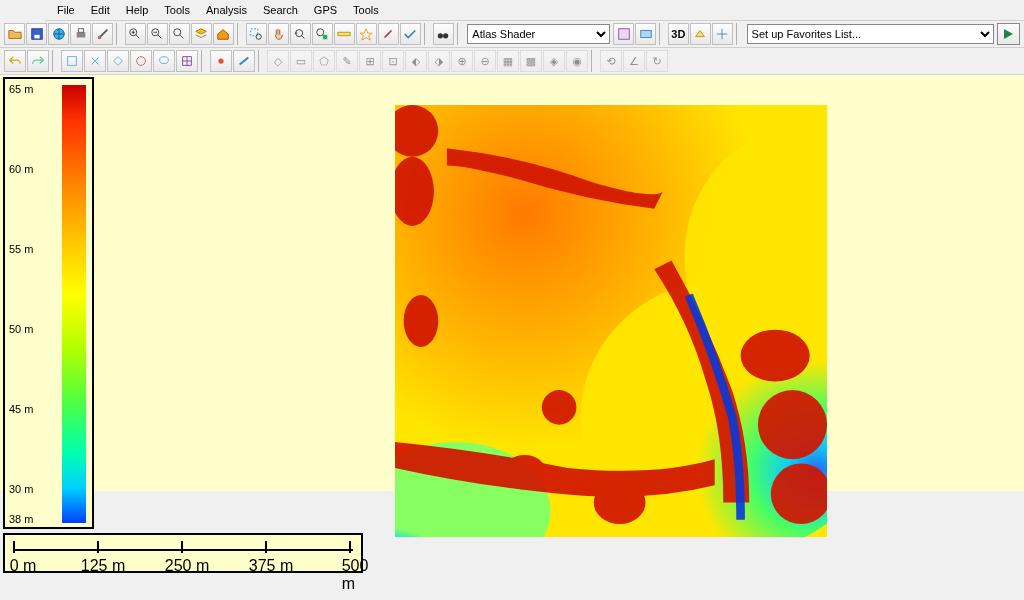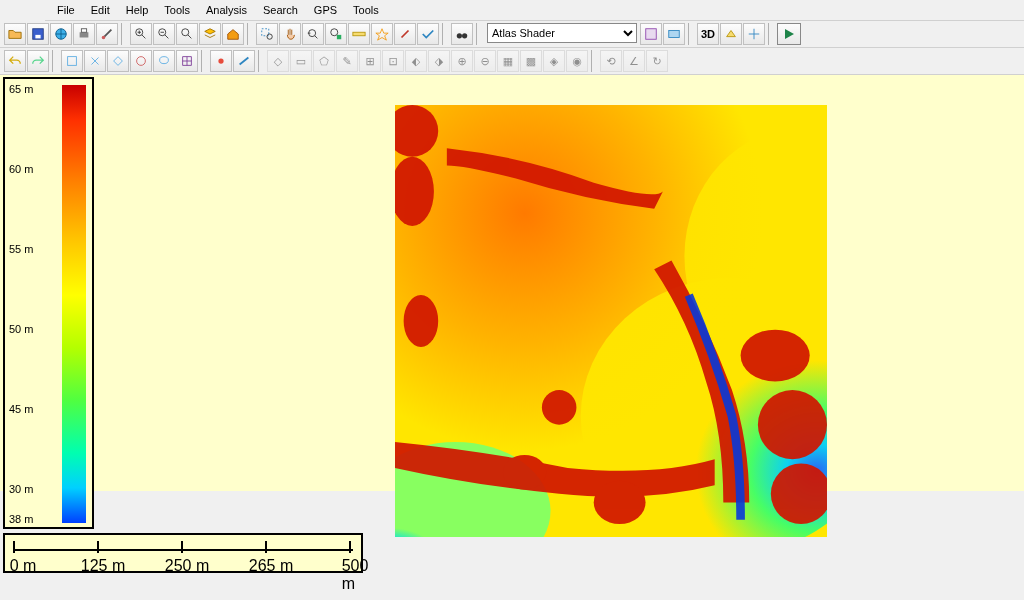--- a/index.html
+++ b/index.html
@@ -1,19 +1,19 @@
 <!DOCTYPE html>
 <html><head>
 <meta charset="utf-8">
 <style>
   * { box-sizing: border-box; margin: 0; padding: 0; }
   body { font-family: "Segoe UI", Tahoma, sans-serif; font-size: 11px; background: #f0f0f0; width: 1024px; height: 600px; overflow: hidden; }
   .menubar { background: #f0f0f0; display: flex; padding: 2px 4px; border-bottom: 1px solid #d0d0d0; margin-left: 45px; }
   .menubar div { padding: 2px 8px; cursor: default; }
-  .toolbar { background: #f0f0f0; display: flex; align-items: flex-start; padding: 2px 4px; border-bottom: 1px solid #d0d0d0; gap: 1px; }
+  .toolbar { background: #f0f0f0; display: flex; align-items: center; padding: 2px 4px; border-bottom: 1px solid #d0d0d0; gap: 1px; }
   .sep { width: 6px; height: 22px; border-left: 1px solid #b0b0b0; margin: 0 2px; }
   .tbtn { width: 22px; height: 22px; border: 1px solid #c0c0c0; background: linear-gradient(#fdfdfd,#e8e8e8); display: flex; align-items: center; justify-content: center; cursor: pointer; font-size: 11px; }
   .tbtn.disabled { opacity: 0.4; }
   .shader-select { height: 20px; width: 150px; font-size: 11px; border: 1px solid #888; background: #fff; margin: 0 2px; }
   .fav-select { height: 20px; width: 260px; font-size: 11px; border: 1px solid #888; background: #fff; margin: 0 2px; }
   .playbtn { width: 24px; height: 22px; border: 1px solid #888; background: linear-gradient(#fdfdfd,#e8e8e8); display: flex; align-items: center; justify-content: center; }
   .main { background: #ffffcc; width: 1024px; height: 416px; position: relative; }
   .legend-box { position: absolute; left: 3px; top: 2px; width: 91px; height: 452px; border: 2px solid #000; background: #ffffcc; }
   .legend-grad { position: absolute; right: 6px; top: 6px; width: 24px; height: 438px; background: linear-gradient(to bottom, #c80000 0%, #ff3000 8%, #ff8000 22%, #ffc800 36%, #ffff00 48%, #b4ff00 60%, #50ff40 72%, #00ffb0 84%, #00d0ff 92%, #0040ff 100%); }
   .legend-tick { position: absolute; left: 4px; font-size: 11px; color: #000; }
@@ -172,20 +172,21 @@
       <svg class="icon-svg" viewBox="0 0 16 16">
         <path d="M3 11l5-7 5 7z" fill="#f7dc6f" stroke="#b7950b"></path>
       </svg>
     </div>
   <div class="tbtn">
       <svg class="icon-svg" viewBox="0 0 16 16">
         <path d="M2 8h12M8 2v12" stroke="#2e86c1"></path>
       </svg>
     </div>
   <div class="sep"></div>
+  <select class="fav-select"><option>Set up Favorites List...</option></select>
   <div class="playbtn">
       <svg width="12" height="12" viewBox="0 0 12 12">
         <path d="M2 1l9 5-9 5z" fill="#1e8449"></path>
       </svg>
     </div>
 </div>
 
 <div class="toolbar">
   <div class="tbtn">
       <svg class="icon-svg" viewBox="0 0 16 16">
@@ -276,21 +277,21 @@
   <div class="scale-box">
     <div class="scale-line"></div>
     <div class="scale-tick" style="left:8px"></div>
     <div class="scale-tick" style="left:92px"></div>
     <div class="scale-tick" style="left:176px"></div>
     <div class="scale-tick" style="left:260px"></div>
     <div class="scale-tick" style="left:344px"></div>
     <div class="scale-lbl" style="left:12px">0 m</div>
     <div class="scale-lbl" style="left:92px">125 m</div>
     <div class="scale-lbl" style="left:176px">250 m</div>
-    <div class="scale-lbl" style="left:260px">265 m</div>
+    <div class="scale-lbl" style="left:260px">375 m</div>
     <div class="scale-lbl" style="left:344px">500 m</div>
   </div>
 
   <div class="map-canvas">
     <svg viewBox="0 0 100 100" preserveAspectRatio="none">
       <defs>
         <radialGradient id="plateau" cx="30%" cy="25%" r="55%">
           <stop offset="0%" stop-color="#ff7a00"></stop>
           <stop offset="55%" stop-color="#ffb300"></stop>
           <stop offset="100%" stop-color="#ffe600"></stop>

